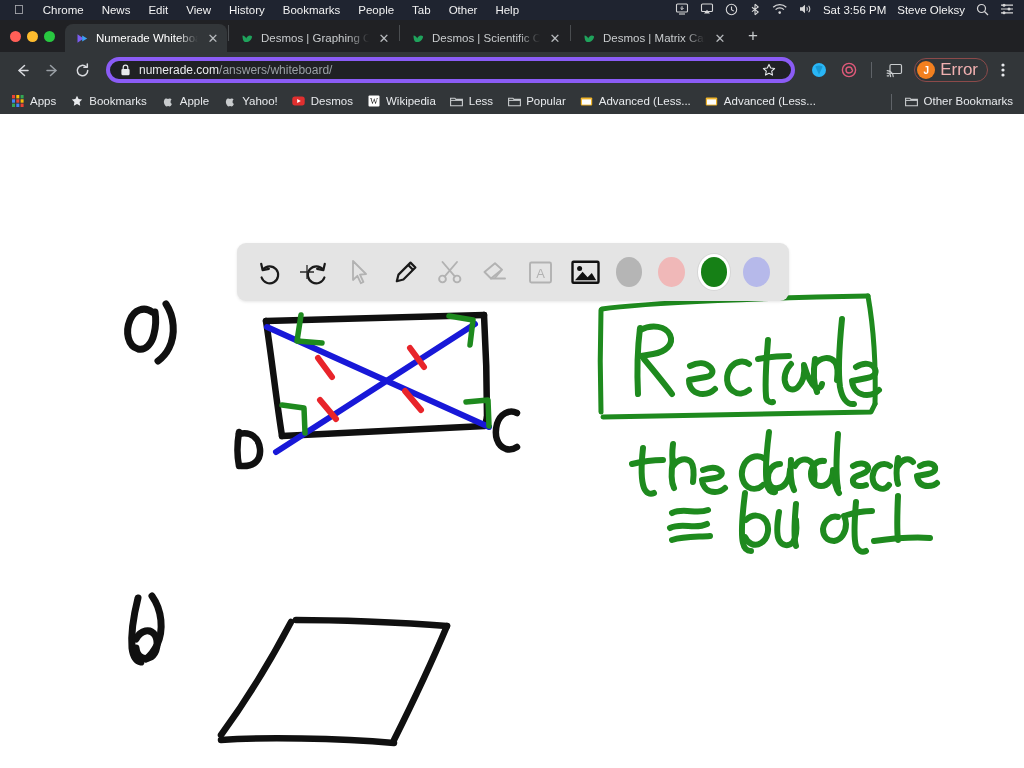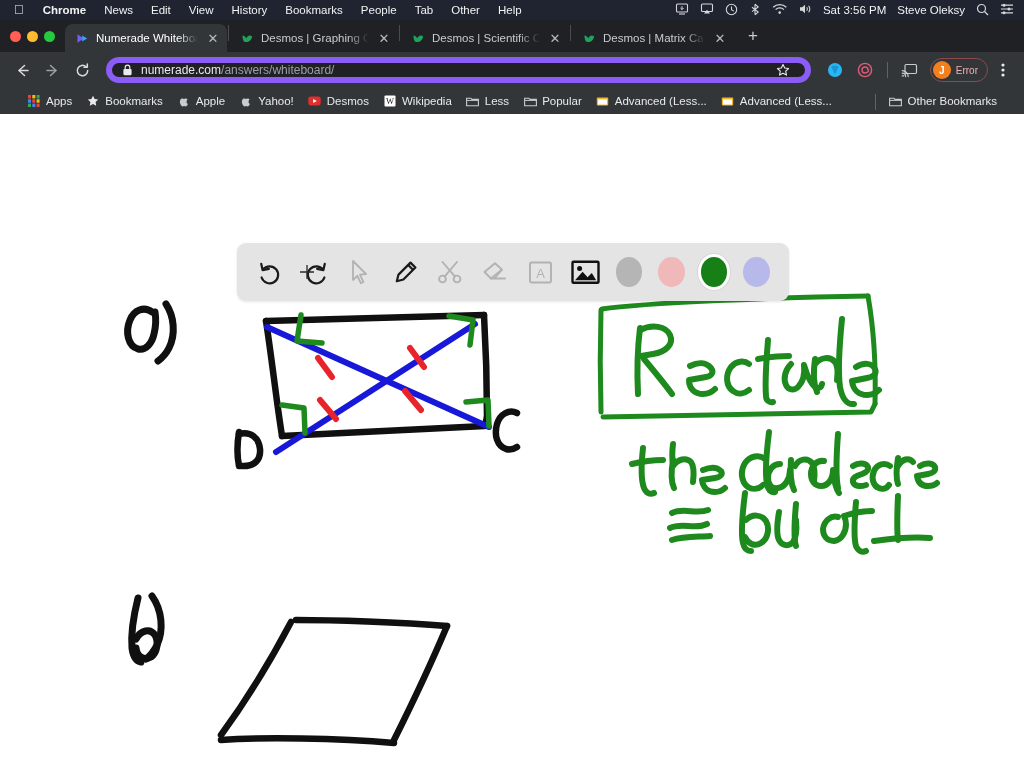--- a/index.html
+++ b/index.html
@@ -10,21 +10,21 @@
     -webkit-font-smoothing:antialiased;
   }
 
   
   #menubar{
     height:20px; background:#1f2430; display:flex; align-items:center;
     color:#f2f2f2; font-size:11.5px; padding:0 6px; position:relative;
   }
   #menubar .mb-left{ display:flex; align-items:center; gap:0; }
   #menubar .mb-item{ padding:0 9px; line-height:20px; white-space:nowrap; }
-  #menubar .mb-item.bold{ font-weight:bold; }
+  #menubar .mb-item.bold{ font-weight:normal; }
   #menubar .apple{ padding:0 10px 0 8px; font-size:13px; line-height:20px; }
   #menubar .mb-right{ margin-left:auto; display:flex; align-items:center; gap:11px; padding-right:4px;}
   #menubar .mb-right .txt{ font-size:11.5px; white-space:nowrap; }
   .mico{ display:inline-block; opacity:.92; }
 
   
   #chrome{ background:#323639; }
   #tabstrip{ height:32px; background:#202124; display:flex; align-items:flex-end; padding-left:8px; }
   .winbtns{ display:flex; align-items:center; gap:6px; height:32px; padding:0 10px 0 2px; }
   .winbtn{ width:11px;height:11px;border-radius:50%; }
@@ -47,39 +47,39 @@
     color:#c9ccce; font-size:17px; margin:0 0 3px 6px; border-radius:50%;}
 
   
   #toolbar{ height:36px; background:#323639; display:flex; align-items:center; padding:0 8px; gap:2px;}
   .navbtn{ width:28px;height:28px; display:flex;align-items:center;justify-content:center;
     color:#9aa0a6; border-radius:50%; }
   .navbtn.enabled{ color:#dadce0; }
   #omnibox{
     flex:1 1 auto; height:26px; background:#202124; border-radius:13px;
     display:flex; align-items:center; padding:0 10px; margin:0 8px;
-    border:6px solid #8b5cf6; gap:8px; min-width:0;
+    border:4px solid #8b5cf6; gap:8px; min-width:0;
   }
   #omnibox .lock{ color:#e8eaed; font-size:10px; display:flex;align-items:center;}
   #urltext{ font-size:12px; color:#9aa0a6; white-space:nowrap; overflow:hidden; flex:1 1 auto;}
   #urltext b{ color:#e8eaed; font-weight:400;}
   #star{ width:24px;height:24px;display:flex;align-items:center;justify-content:center;color:#e8eaed;font-size:13px;}
   .ext{ width:24px;height:24px;display:flex;align-items:center;justify-content:center;margin:0 2px;}
   .tbsep{ width:1px;height:16px;background:#5f6368;margin:0 6px;}
   #profile{
     display:flex; align-items:center; gap:5px; height:24px; padding:0 9px 0 2px;
     border:1px solid #8c4a4a; border-radius:12px; margin-left:4px;
   }
   #profile .av{ width:18px;height:18px;border-radius:50%;background:#f2801f;color:#fff;
     font-size:10px; display:flex;align-items:center;justify-content:center; font-weight:bold;}
-  #profile .err{ color:#f0b0b0; font-size:10px;}
+  #profile .err{ color:#f0b0b0; font-size:17px;}
   #kebab{ width:26px;height:26px;display:flex;align-items:center;justify-content:center;color:#e8eaed;}
 
   
-  #bookmarks{ height:26px; background:#323639; display:flex; align-items:center; padding:0 20px; gap:0;}
+  #bookmarks{ height:26px; background:#323639; display:flex; align-items:center; padding:0 4px; gap:0;}
   .bm{ display:flex; align-items:center; gap:5px; padding:2px 7px; border-radius:4px;
     color:#e8eaed; font-size:11.5px; white-space:nowrap;}
   .bm .bi{ width:14px;height:14px;display:flex;align-items:center;justify-content:center;flex:0 0 14px;}
   #bm-right{ margin-left:auto; display:flex; align-items:flex-end;}
   .bmsep{ width:1px;height:16px;background:#5f6368;margin:0 6px;}
 
   
   #page{ position:relative; width:1024px; height:650px; background:#fff; overflow:hidden; }
   #board{ position:absolute; inset:0; }
   #board svg{ display:block; }

